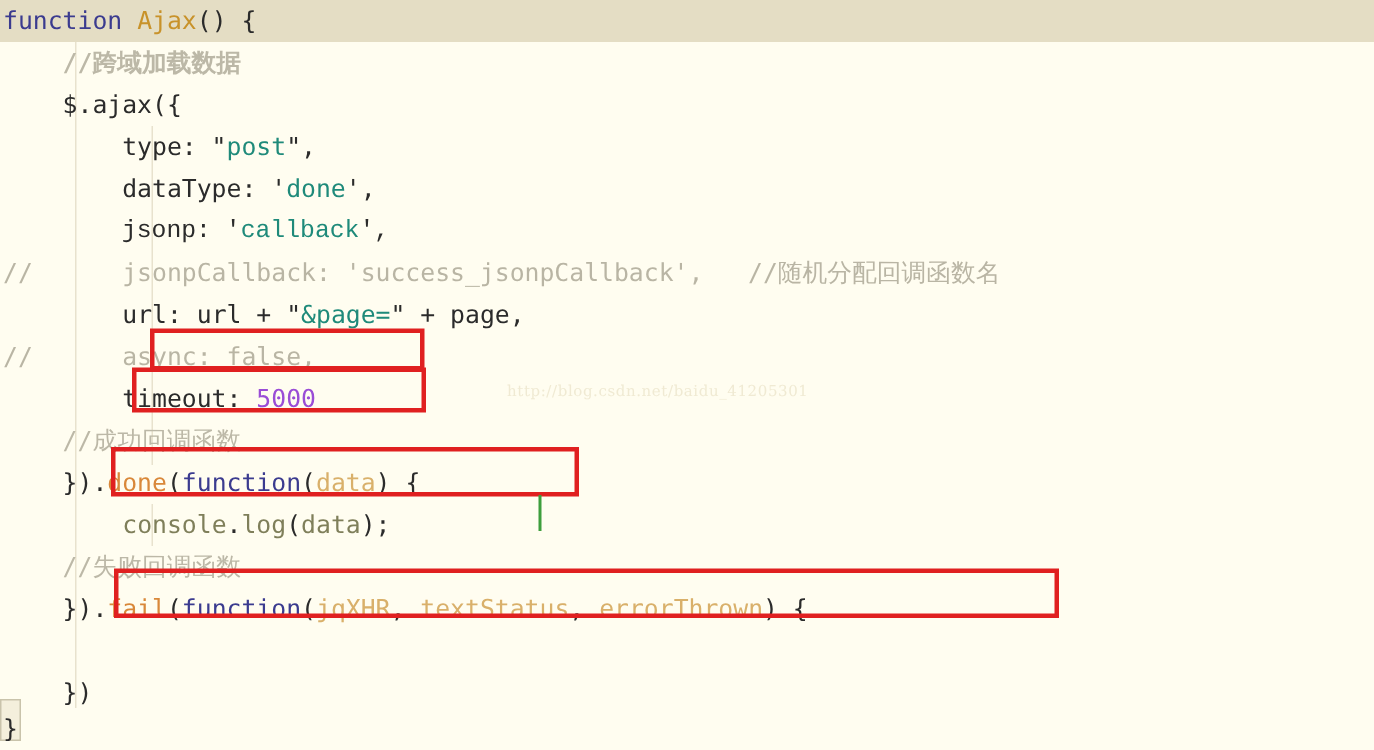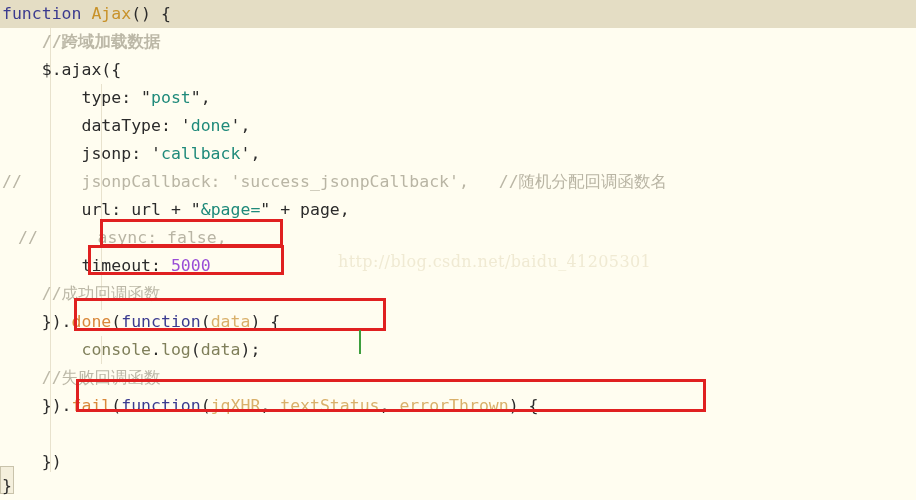--- a/index.html
+++ b/index.html
@@ -81,21 +81,21 @@
     background: transparent;
     z-index: 5;
     pointer-events: none;
   }
 
   
   .watermark {
     position: absolute;
     color: #f0ead3;
     font-family: "DejaVu Serif", "Liberation Serif", serif;
-    font-size: 16px;
+    font-size: 10px;
     letter-spacing: 0.4px;
     white-space: pre;
     z-index: 2;
   }
 
   
   .caret {
     position: absolute;
     width: 2px;
     background: #3d9e3d;
@@ -127,24 +127,24 @@
   <div id="bracket-match" class="bracket-match" style="left: 0px; top: 466px; width: 14px; height: 28px;"></div>
 
   <div class="watermark" id="watermark" style="left:338px; top:248px;">http://blog.csdn.net/baidu_41205301</div>
 
   <div class="code-layer" id="code-layer">
       <div class="line" style="top: 0px; left: 2px;"><span class="kw">function</span><span class="plain"> </span><span class="fname">Ajax</span><span class="plain">() {</span></div>
       <div class="line" style="top: 28px; left: 2px; font-weight: bold;"><span class="cmt-cjk">    //跨域加载数据</span></div>
       <div class="line" style="top: 56px; left: 2px;"><span class="plain">    $.ajax({</span></div>
       <div class="line" style="top: 84px; left: 2px;"><span class="plain">        type: </span><span class="quote">"</span><span class="str">post</span><span class="quote">"</span><span class="plain">,</span></div>
       <div class="line" style="top: 112px; left: 2px;"><span class="plain">        dataType: </span><span class="quote">'</span><span class="str">done</span><span class="quote">'</span><span class="plain">,</span></div>
-      <div class="line" style="top: 140px; left: 2px;"><span class="plain">        jsonp: </span><span class="quote">'</span><span class="str">callback</span><span class="quote">'</span><span class="plain">,</span></div>
+      <div class="line" style="top: 140px; left: 2px; font-family: Liberation Mono, monospace;"><span class="plain">        jsonp: </span><span class="quote">'</span><span class="str">callback</span><span class="quote">'</span><span class="plain">,</span></div>
       <div class="line" style="top: 168px; left: 2px;"><span class="slash">//</span><span></span><span class="cmt">      jsonpCallback: 'success_jsonpCallback',   //随机分配回调函数名</span></div>
       <div class="line" style="top: 196px; left: 2px;"><span class="plain">        </span><span class="plain underline-err">url: url</span><span class="plain"> + </span><span class="quote">"</span><span class="str">&amp;page=</span><span class="quote">"</span><span class="plain"> + page,</span></div>
-      <div class="line" style="top: 224px; left: 18px;"><span class="slash">//</span><span></span><span class="cmt">      async: false,</span></div>
+      <div class="line" style="top: 224px; left: 2px;"><span class="slash">//</span><span></span><span class="cmt">      async: false,</span></div>
       <div class="line" style="top: 252px; left: 2px;"><span class="plain">        timeout: </span><span class="num">5000</span></div>
       <div class="line" style="top: 280px; left: 2px;"><span class="cmt-cjk">    //成功回调函数</span></div>
       <div class="line" style="top: 308px; left: 2px;"><span class="plain">    })</span><span class="plain">.</span><span class="method">done</span><span class="plain">(</span><span class="kw">function</span><span class="plain">(</span><span class="param">data</span><span class="plain">) {</span></div>
       <div class="line" style="top: 336px; left: 2px;"><span class="plain">        </span><span class="obj">console</span><span class="plain">.</span><span class="obj">log</span><span class="plain">(</span><span class="obj">data</span><span class="plain">);</span></div>
       <div class="line" style="top: 364px; left: 2px;"><span class="cmt-cjk">    //失败回调函数</span></div>
       <div class="line" style="top: 392px; left: 2px;"><span class="plain">    })</span><span class="plain">.</span><span class="method">fail</span><span class="plain">(</span><span class="kw">function</span><span class="plain">(</span><span class="param">jqXHR</span><span class="plain">, </span><span class="param">textStatus</span><span class="plain">, </span><span class="param">errorThrown</span><span class="plain">) {</span></div>
       <div class="line" style="top: 420px; left: 2px;"></div>
       <div class="line" style="top: 448px; left: 2px;"><span class="plain">    })</span></div>
       <div class="line" style="top: 472px; left: 2px;"><span class="plain">}</span></div>
     </div>

